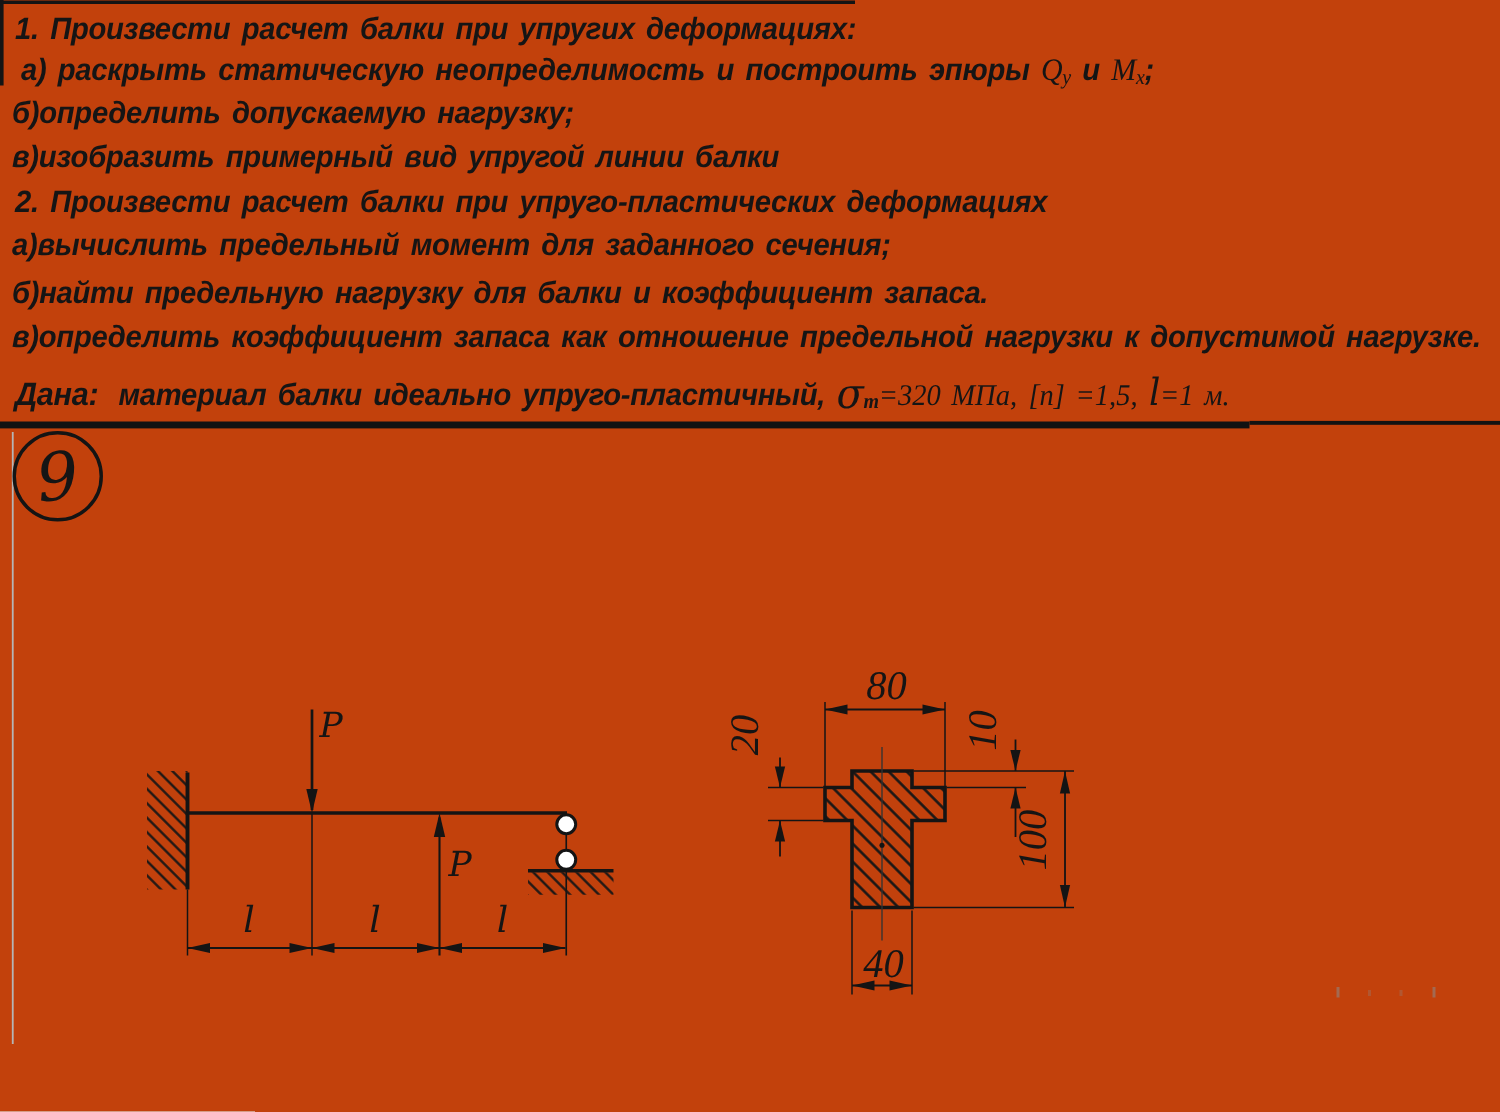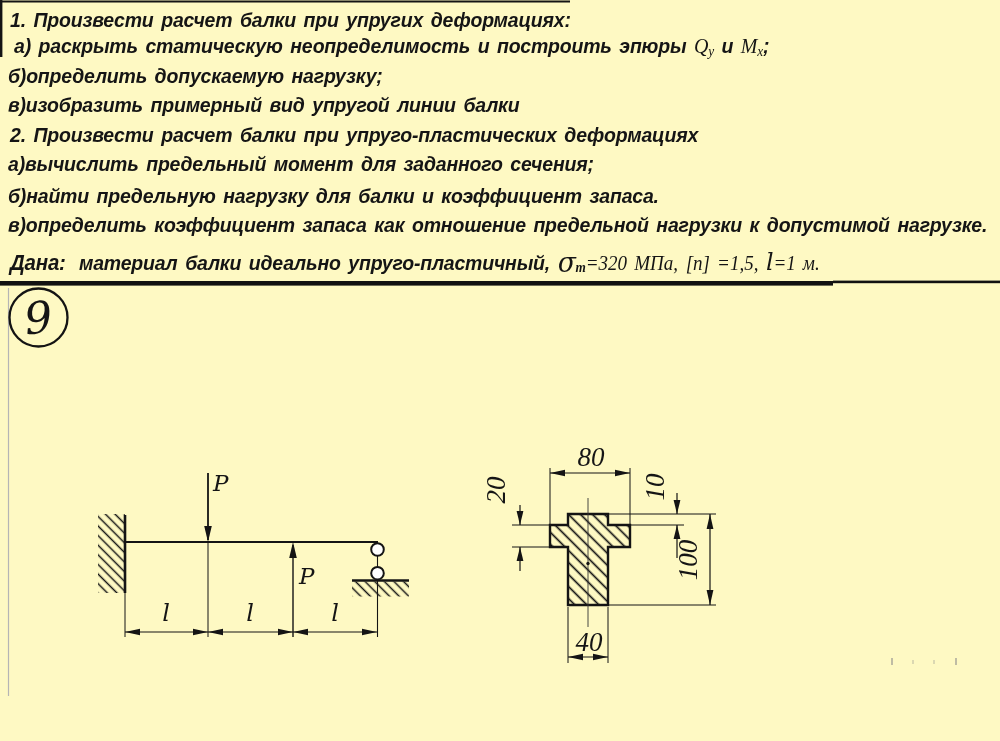--- a/index.html
+++ b/index.html
@@ -1,17 +1,17 @@
 <!DOCTYPE html>
 <html><head>
 <meta charset="utf-8">
 <style>
   html,body{margin:0;padding:0;background:#e8e8e8;}
   .sheet{
-    position:relative;width:1000px;height:741px;background:#fef9c3;
+    position:relative;width:1000px;height:741px;background:#c2410c;
     overflow:hidden;font-family:"Liberation Sans",sans-serif;color:#151515;
   }
   svg.lineart{position:absolute;left:0;top:0;}
   .tl{
     position:absolute;white-space:nowrap;font-style:italic;font-weight:700;
     font-size:20.5px;letter-spacing:-.2px;word-spacing:2.5px;
     transform:scaleX(.95);transform-origin:0 0;color:#151515;
   }
   .math{font-family:"Liberation Serif",serif;font-weight:400;font-size:21px;}
   .ssub{font-size:14px;vertical-align:-3px;}

